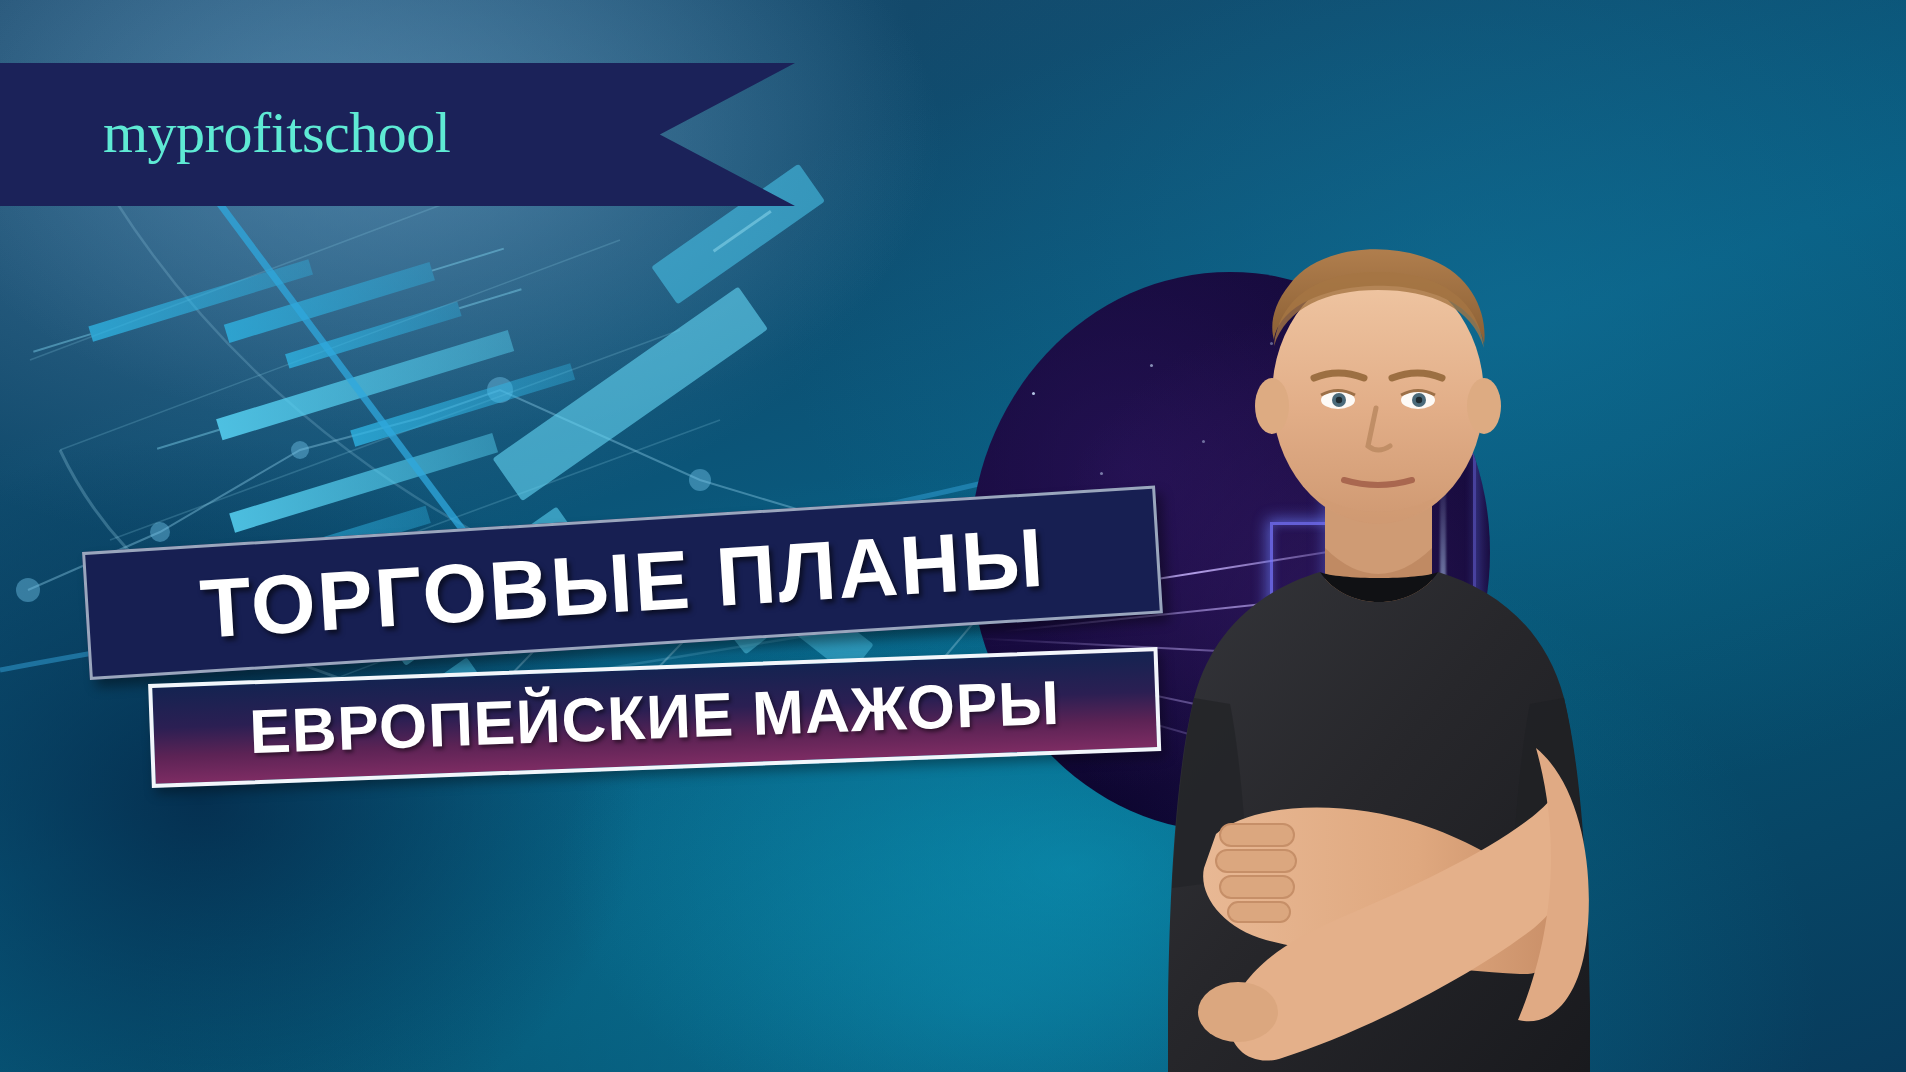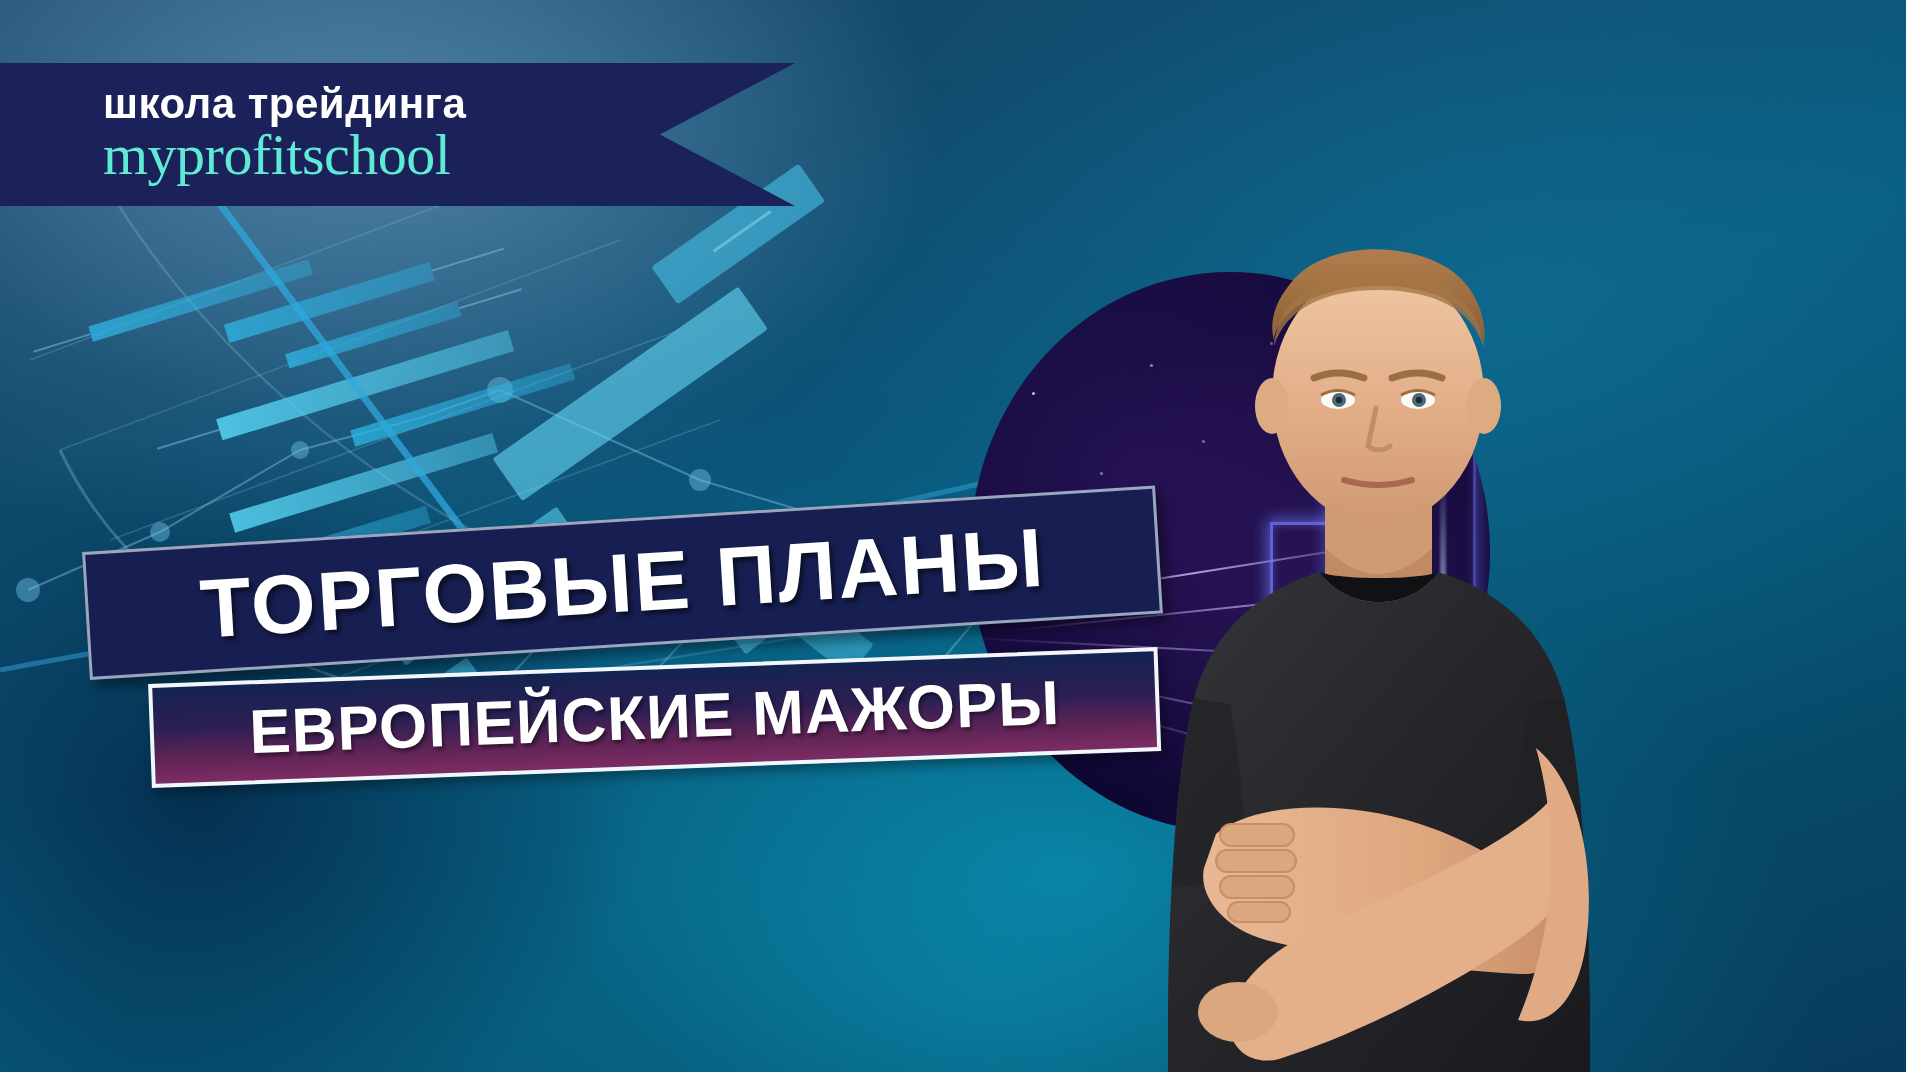--- a/index.html
+++ b/index.html
@@ -211,21 +211,20 @@
     </g>
 
     <g stroke="#bfe9f8" stroke-opacity="0.30" stroke-width="2">
       <line x1="420" y1="620" x2="640" y2="390"></line>
       <line x1="560" y1="620" x2="800" y2="370"></line>
       <line x1="900" y1="560" x2="1060" y2="370"></line>
     </g>
   </svg>
 
   <div class="logo-ribbon">
-    <div class="logo-line1">школа трейдинга</div>
     <div class="logo-line2">myprofitschool</div>
   </div>
 
   <div class="portrait-wrap">
     <div class="portrait-circle">
 
       <div class="streak" style="left:10px; top:300px; width:430px; transform:rotate(-9deg);"></div>
       <div class="streak" style="left:30px; top:334px; width:470px; transform:rotate(-6deg); opacity:0.75;"></div>
       <div class="streak" style="left:0px;  top:376px; width:420px; transform:rotate(3deg); opacity:0.55;"></div>
       <div class="streak" style="left:20px; top:430px; width:400px; transform:rotate(12deg); opacity:0.45;"></div>

